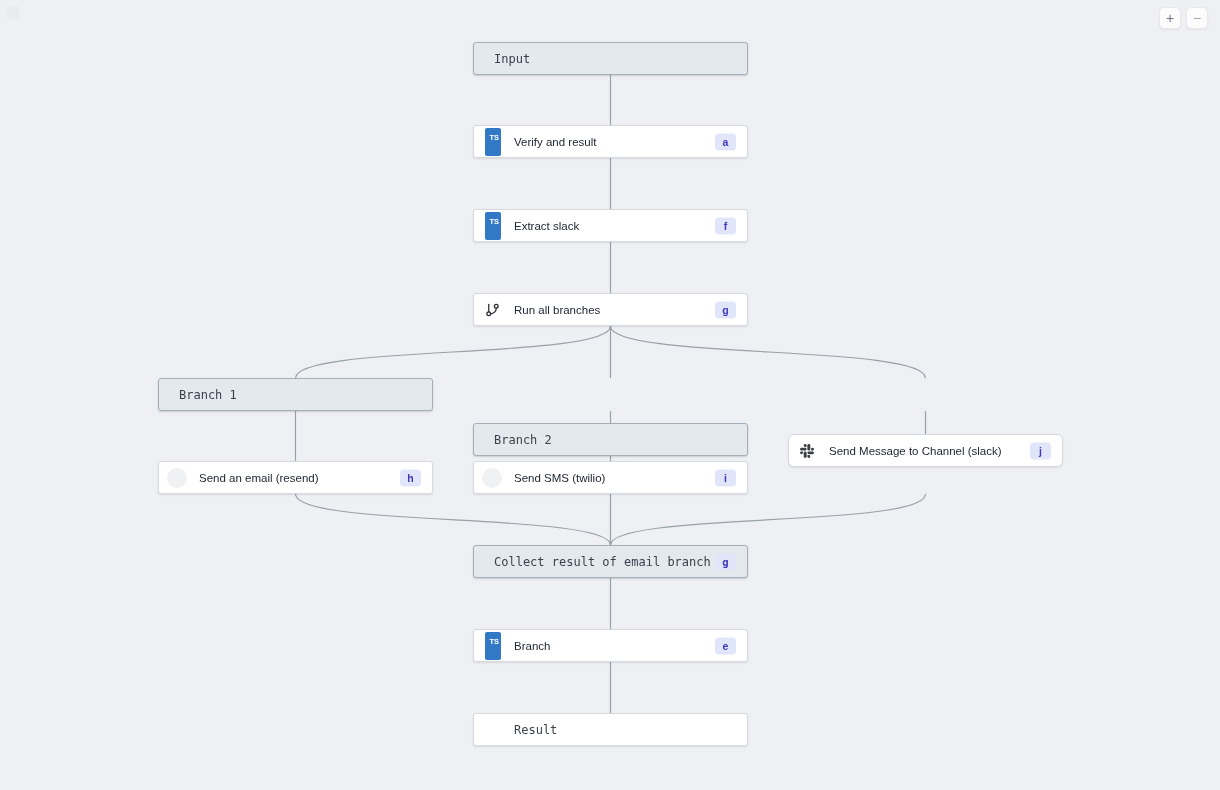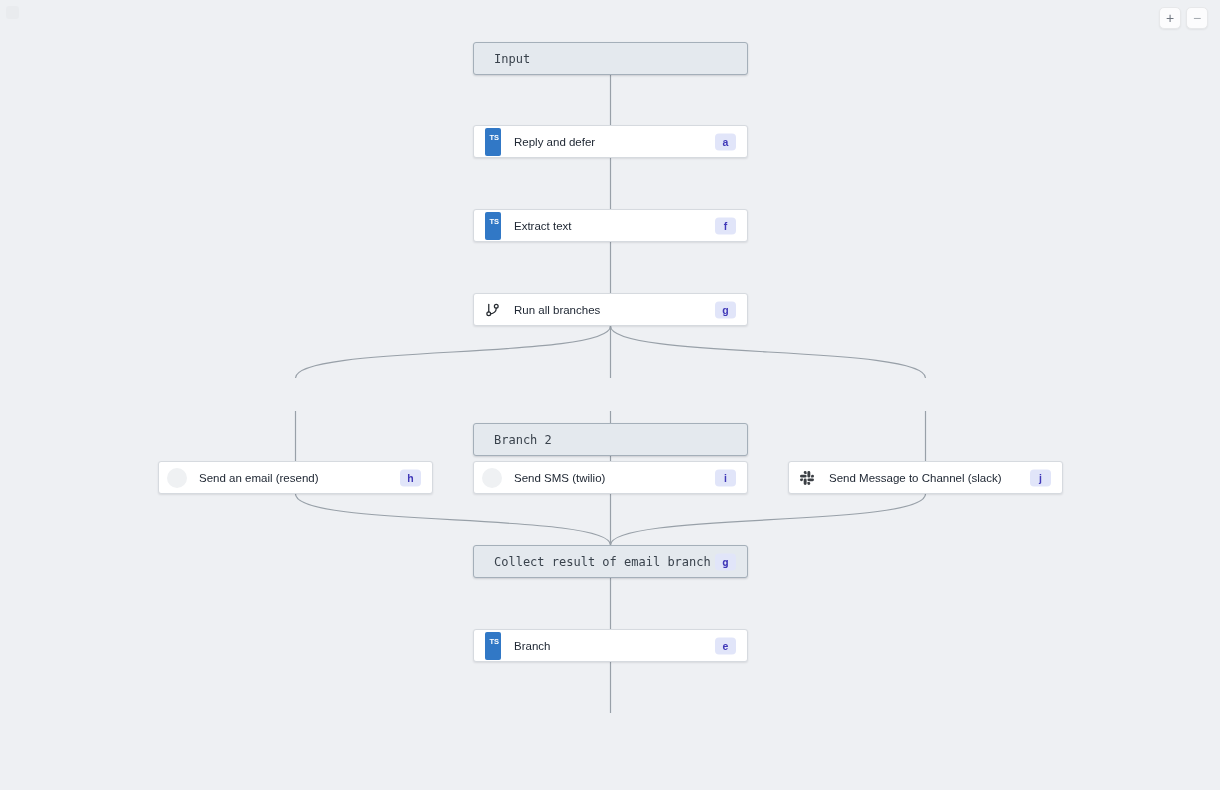--- a/index.html
+++ b/index.html
@@ -89,80 +89,86 @@
   </svg>
 
   <div class="corner-hint"></div>
 
   <div class="node header" style="left:473px;top:42px;">
     <span class="label">Input</span>
   </div>
 
   <div class="node task" style="left:473px;top:125px;">
     <span class="icon ts-icon">TS</span>
-    <span class="label">Reply and defer</span>
+    <span class="label">Verify and result</span>
     <span class="badge">a</span>
   </div>
 
   <div class="node task" style="left:473px;top:209px;">
     <span class="icon ts-icon">TS</span>
-    <span class="label">Extract text</span>
+    <span class="label">Extract slack</span>
     <span class="badge">f</span>
   </div>
 
   <div class="node task" style="left:473px;top:293px;">
     <span class="icon svg-icon">
       <svg width="15" height="15" viewBox="0 0 24 24" stroke="#24292f" stroke-width="2" fill="none" stroke-linecap="round">
         <line x1="6" y1="3" x2="6" y2="15"></line>
         <circle cx="18" cy="6" r="3"></circle>
         <circle cx="6" cy="18" r="3"></circle>
         <path d="M18 9a9 9 0 0 1-9 9"></path>
       </svg>
     </span>
     <span class="label">Run all branches</span>
     <span class="badge">g</span>
   </div>
 
+  <div class="node header" style="left:158px;top:378px;">
+    <span class="label">Branch 1</span>
+  </div>
   <div class="node header" style="left:473px;top:378px;margin-top:45px;">
     <span class="label">Branch 2</span>
   </div>
 
   <div class="node task" style="left:473px;top:461px;">
     <span class="icon blob-icon"></span>
     <span class="label">Send SMS (twilio)</span>
     <span class="badge">i</span>
   </div>
 
   <div class="node task" style="left:158px;top:461px;">
     <span class="icon blob-icon"></span>
     <span class="label">Send an email (resend)</span>
     <span class="badge">h</span>
   </div>
 
-  <div class="node task" style="left:788px;top:461px;">
+  <div class="node task" style="left:788px;top:434px;border-radius:6px;">
     <span class="icon svg-icon">
       <svg width="14" height="14" viewBox="0 0 24 24" fill="#3b3f44">
         <path d="M5.042 15.165a2.528 2.528 0 0 1-2.52 2.523A2.528 2.528 0 0 1 0 15.165a2.527 2.527 0 0 1 2.522-2.52h2.52v2.52zM6.313 15.165a2.527 2.527 0 0 1 2.521-2.52 2.527 2.527 0 0 1 2.521 2.52v6.313A2.528 2.528 0 0 1 8.834 24a2.528 2.528 0 0 1-2.521-2.522v-6.313zM8.834 5.042a2.528 2.528 0 0 1-2.521-2.52A2.528 2.528 0 0 1 8.834 0a2.528 2.528 0 0 1 2.521 2.522v2.52H8.834zM8.834 6.313a2.528 2.528 0 0 1 2.521 2.521 2.528 2.528 0 0 1-2.521 2.521H2.522A2.528 2.528 0 0 1 0 8.834a2.528 2.528 0 0 1 2.522-2.521h6.312zM18.956 8.834a2.528 2.528 0 0 1 2.522-2.521A2.528 2.528 0 0 1 24 8.834a2.528 2.528 0 0 1-2.522 2.521h-2.522V8.834zM17.688 8.834a2.528 2.528 0 0 1-2.523 2.521 2.527 2.527 0 0 1-2.52-2.521V2.522A2.527 2.527 0 0 1 15.165 0a2.528 2.528 0 0 1 2.523 2.522v6.312zM15.165 18.956a2.528 2.528 0 0 1 2.523 2.522A2.528 2.528 0 0 1 15.165 24a2.527 2.527 0 0 1-2.52-2.522v-2.522h2.52zM15.165 17.688a2.527 2.527 0 0 1-2.52-2.523 2.526 2.526 0 0 1 2.52-2.52h6.313A2.527 2.527 0 0 1 24 15.165a2.528 2.528 0 0 1-2.522 2.523h-6.313z"></path>
       </svg>
     </span>
     <span class="label">Send Message to Channel (slack)</span>
     <span class="badge">j</span>
   </div>
 
   <div class="node header" style="left:473px;top:545px;">
     <span class="label">Collect result of email branch</span>
     <span class="badge">g</span>
   </div>
 
   <div class="node task" style="left:473px;top:629px;">
     <span class="icon ts-icon">TS</span>
     <span class="label">Branch</span>
     <span class="badge">e</span>
   </div>
 
+  <div class="node task" style="left:473px;top:713px;font-family:'DejaVu Sans Mono','Liberation Mono',monospace;font-size:12px;color:#39424c;">
+    <span class="label">Result</span>
+  </div>
 
   <div class="zoom-btn zoom-in">
     <span>+</span>
   </div>
   <div class="zoom-btn zoom-out">
     <span>−</span>
   </div>
 
 </div>
 

